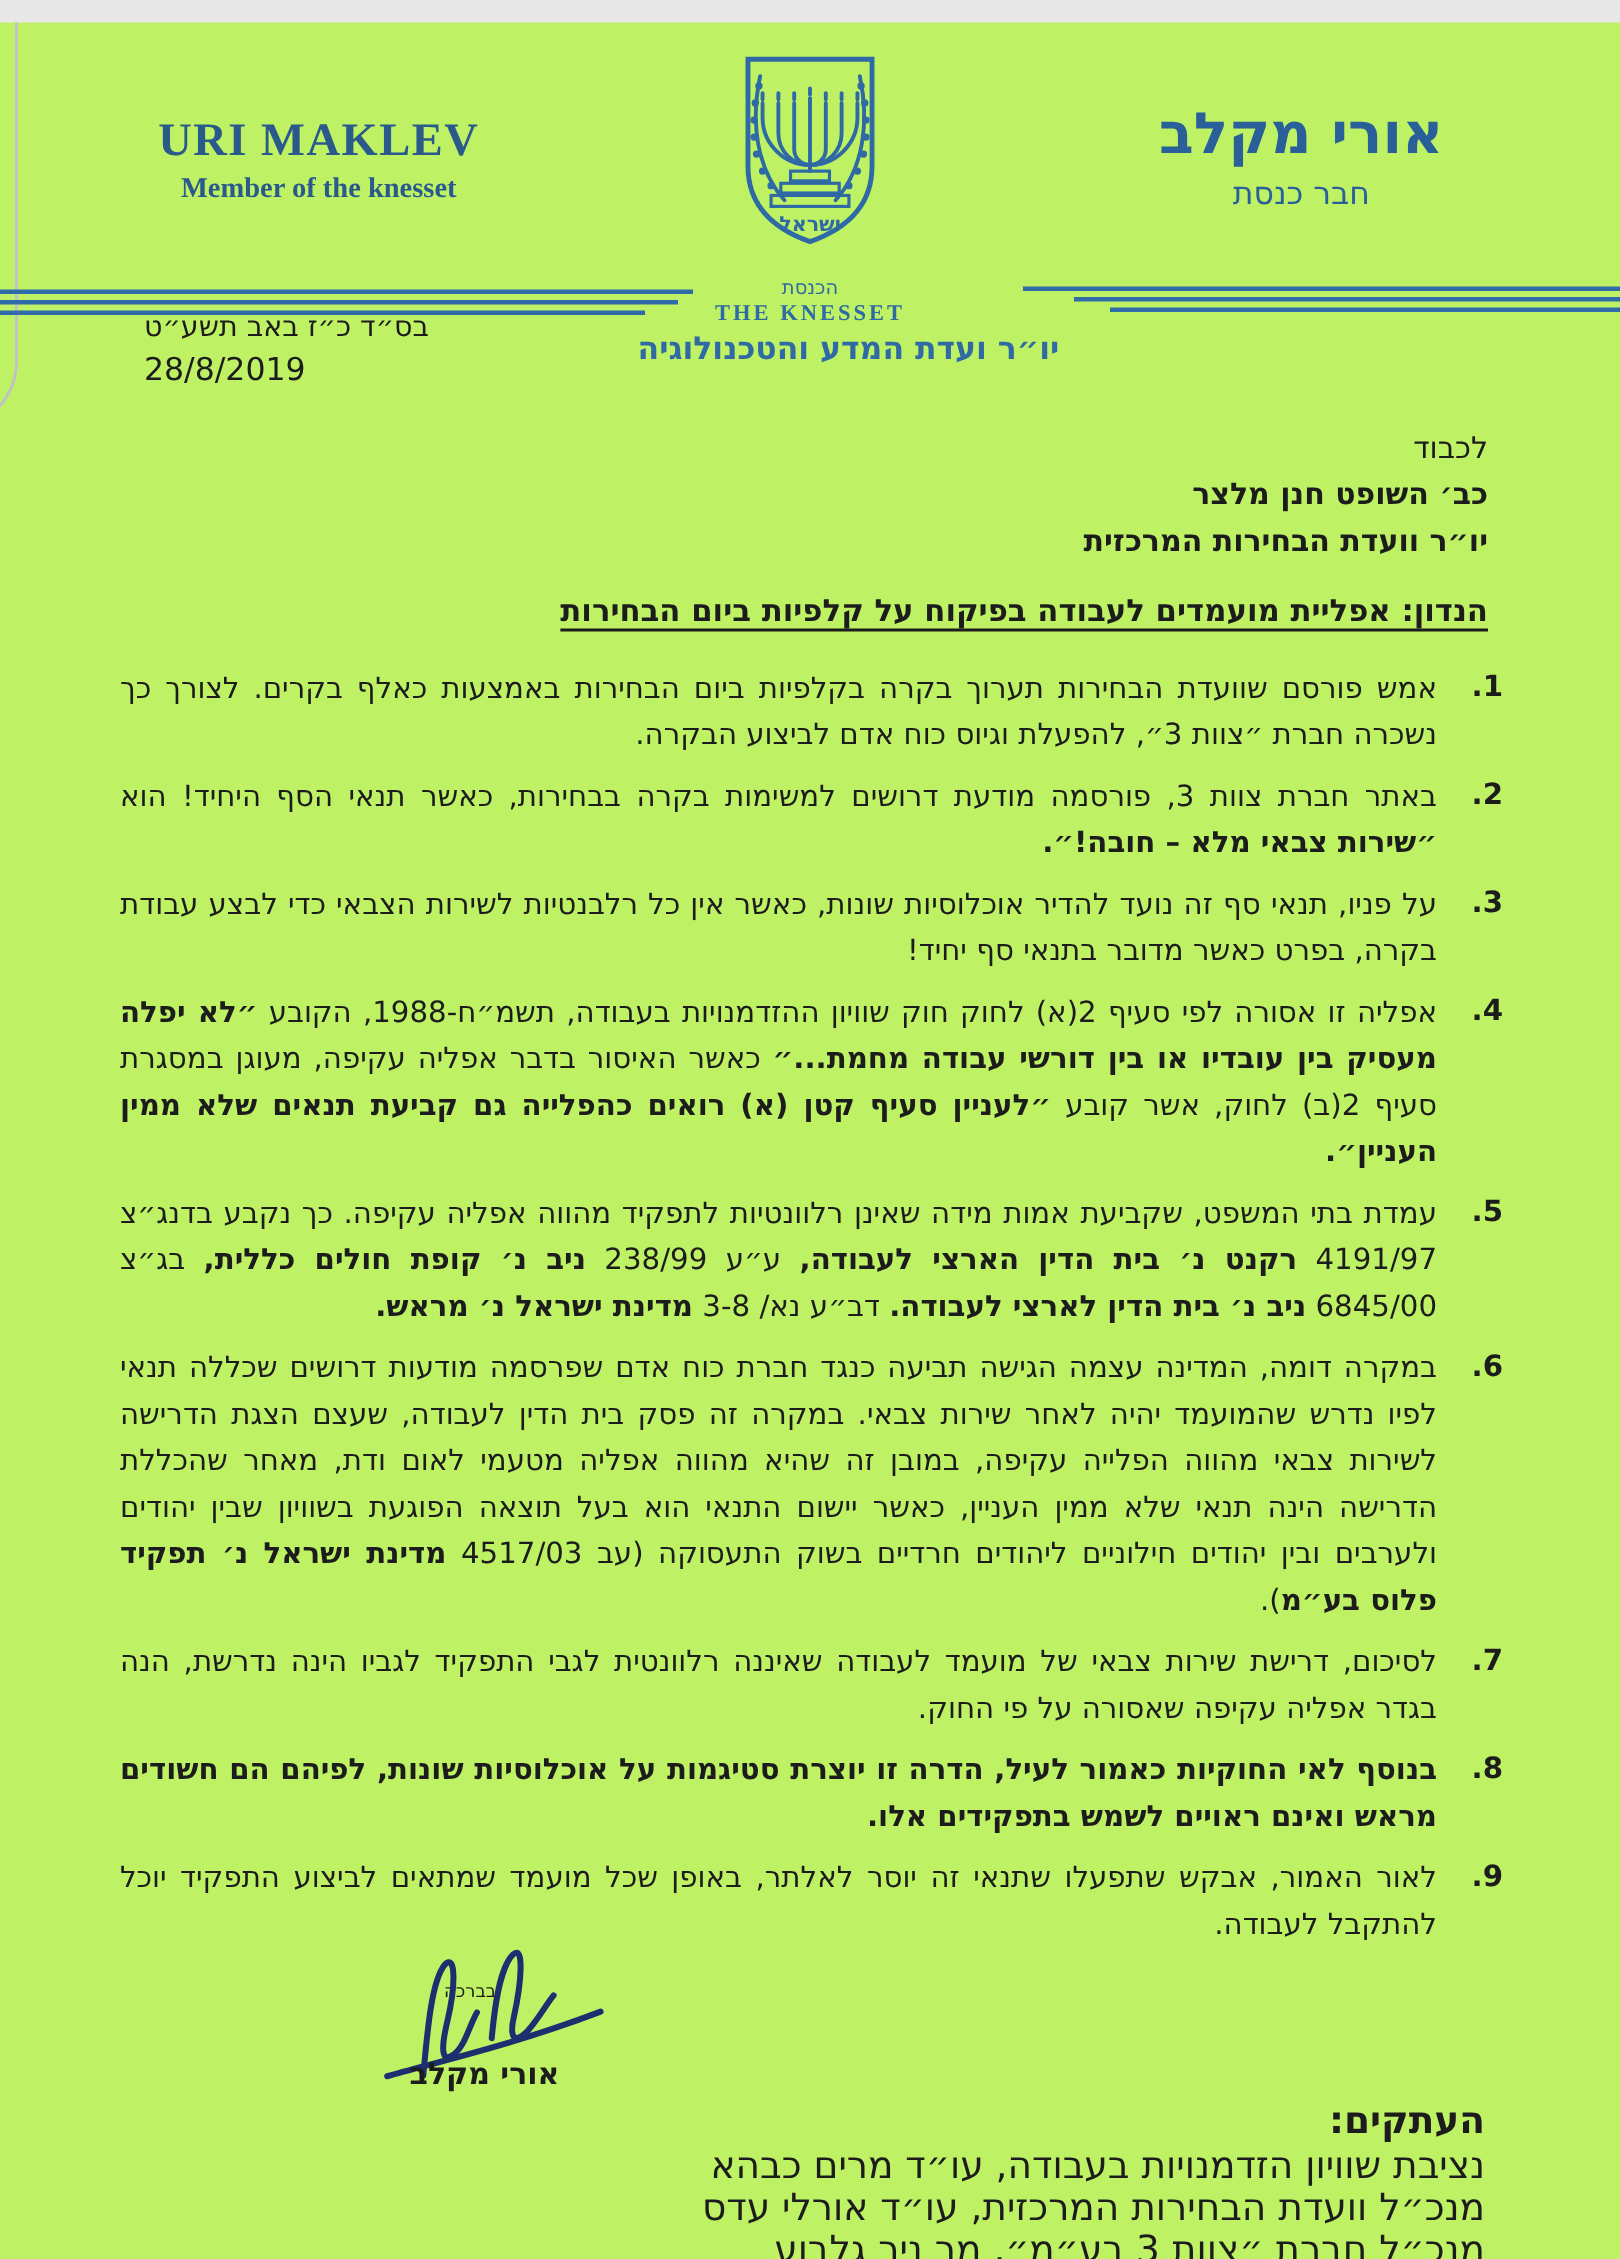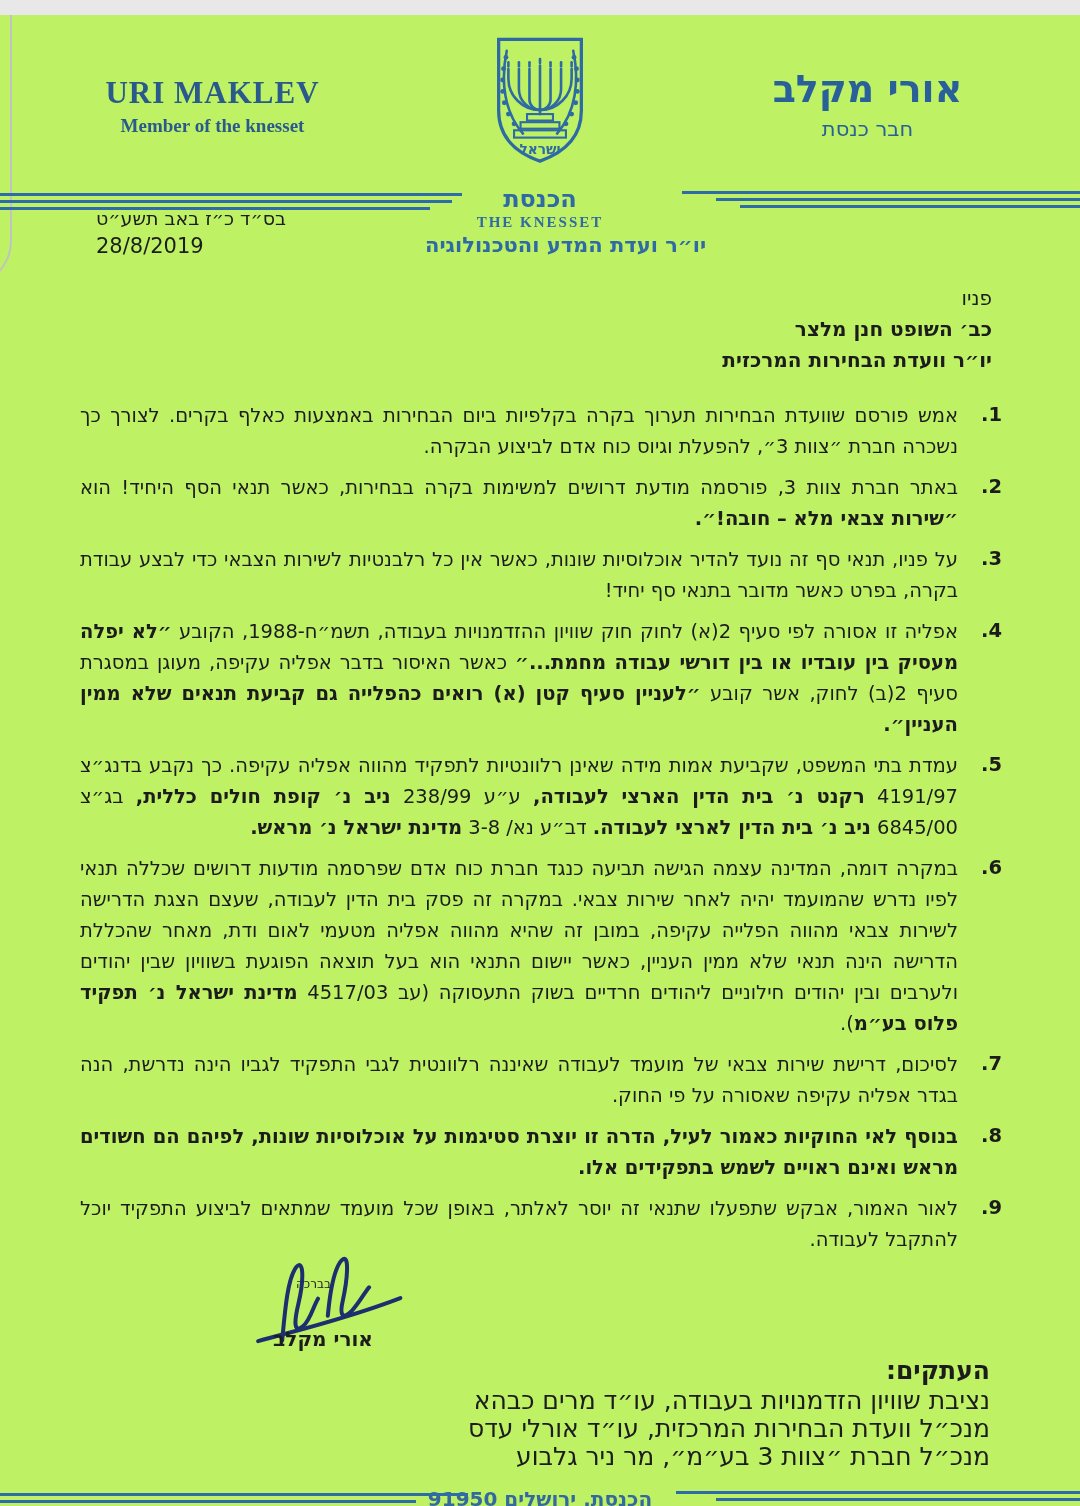--- a/index.html
+++ b/index.html
@@ -18,21 +18,21 @@
   .lh-side{flex:1; text-align:center;}
   .lh-left{padding-top:42px;}
   .name-en{font-family:"Liberation Serif","DejaVu Serif",serif; font-weight:bold;
     font-size:31px; letter-spacing:1px; color:#2a5a8c;}
   .role-en{font-family:"Liberation Serif","DejaVu Serif",serif; font-weight:bold;
     font-size:19px; color:#2a5a8c; margin-top:4px;}
   .lh-right{padding-top:34px;}
   .name-he{font-size:38px; font-weight:bold; color:#2a6099;}
   .role-he{font-size:21px; color:#2a6099; margin-top:6px;}
   .lh-center{width:230px; text-align:center;}
-  .emblem-cap-he{font-size:24px; font-weight:bold; color:#2f6aa5; margin-top:-2px;}
+  .emblem-cap-he{font-size:13px; font-weight:normal; color:#2f6aa5; margin-top:-2px;}
   .emblem-cap-en{font-family:"Liberation Serif","DejaVu Serif",serif; font-size:15px;
     font-weight:bold; letter-spacing:2px; color:#2f6aa5; margin-top:1px;}
   .committee{font-size:21px; font-weight:bold; color:#2f6aa5; margin-top:2px; white-space:nowrap;}
   
   .rule{height:3px; background:#2e6ba8; margin-bottom:4px;}
   .rules-left-head{position:absolute; left:0; top:178px; width:462px;}
   .rules-left-head .r2{width:452px;} .rules-left-head .r3{width:430px;}
   .rules-right-head{position:absolute; right:0; top:176px; width:398px;}
   .rules-right-head .r2{margin-left:34px;} .rules-right-head .r3{margin-left:58px;}
   
@@ -143,25 +143,26 @@
         <div class="rule r2"></div>
         <div class="rule r3"></div>
     </div>
     <div class="dateline">
       <div class="bsd">בס״ד כ״ז באב תשע״ט</div>
       <div class="date-num">28/8/2019</div>
     </div>
   </header>
 
   <div class="recipient">
-      <div class="rcpt-line">פניו</div>
+      <div class="rcpt-line">לכבוד</div>
       <div class="rcpt-line b">כב׳ השופט חנן מלצר</div>
       <div class="rcpt-line b">יו״ר וועדת הבחירות המרכזית</div>
     </div>
 
+  <div class="subject">הנדון: אפליית מועמדים לעבודה בפיקוח על קלפיות ביום הבחירות</div>
 
   <div class="body-list">
       <div class="item">
         <span class="num">1.</span>
         <p class="itext"><span>אמש פורסם שוועדת הבחירות תערוך בקרה בקלפיות ביום הבחירות באמצעות כאלף בקרים. לצורך כך נשכרה חברת ״צוות 3״, להפעלת וגיוס כוח אדם לביצוע הבקרה.</span></p>
       </div>
       <div class="item">
         <span class="num">2.</span>
         <p class="itext"><span>באתר חברת צוות 3, פורסמה מודעת דרושים למשימות בקרה בבחירות, כאשר תנאי הסף היחיד! הוא </span><b>״שירות צבאי מלא – חובה!״.</b></p>
       </div>

